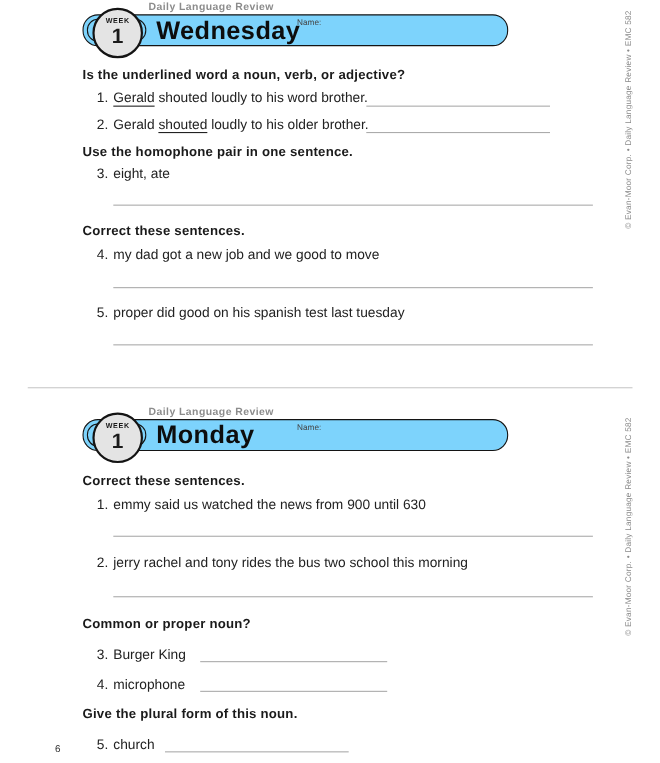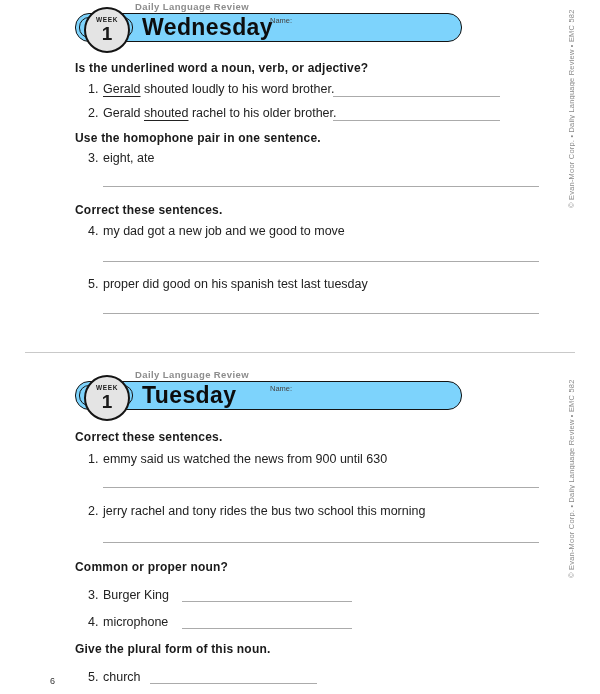--- a/index.html
+++ b/index.html
@@ -122,21 +122,21 @@
     <div class="heading w-h1">Is the underlined word a noun, verb, or adjective?</div>
 
     <div class="item w-i1">
       <span class="num">1.</span>
       <span><span></span><span class="u">Gerald</span><span> shouted loudly to his word brother.</span></span>
     </div>
     <div class="ansline w-l1"></div>
 
     <div class="item w-i2">
       <span class="num">2.</span>
-      <span><span>Gerald </span><span class="u">shouted</span><span> rachel to his older brother.</span></span>
+      <span><span>Gerald </span><span class="u">shouted</span><span> loudly to his older brother.</span></span>
     </div>
     <div class="ansline w-l2"></div>
 
     <div class="heading w-h2">Use the homophone pair in one sentence.</div>
 
     <div class="item w-i3">
       <span class="num">3.</span>
       <span>eight, ate</span>
     </div>
     <div class="ansline w-l3"></div>
@@ -158,21 +158,21 @@
     <div class="vert w-vert">© Evan-Moor Corp. • Daily Language Review • EMC 582</div>
   </section>
 
   <div class="divider"></div>
 
   <section>
     <div class="brand t-brand">Daily Language Review</div>
 
     <div class="pill t-pill">
       <div class="pill-inner"></div>
-      <h1 class="day">Tuesday</h1>
+      <h1 class="day">Monday</h1>
       <span class="name">Name:</span>
     </div>
     <div class="circle t-circle">
       <span class="wk">WEEK</span>
       <span class="wn">1</span>
     </div>
 
     <div class="heading t-h1">Correct these sentences.</div>
 
     <div class="item t-i1">

